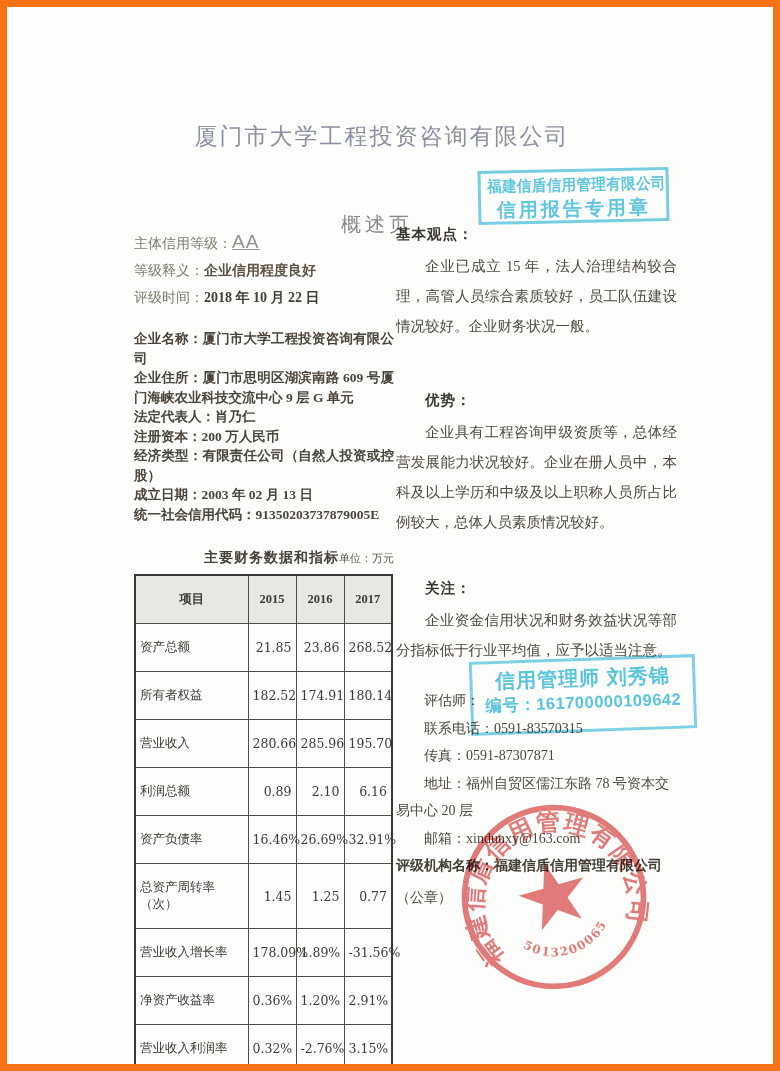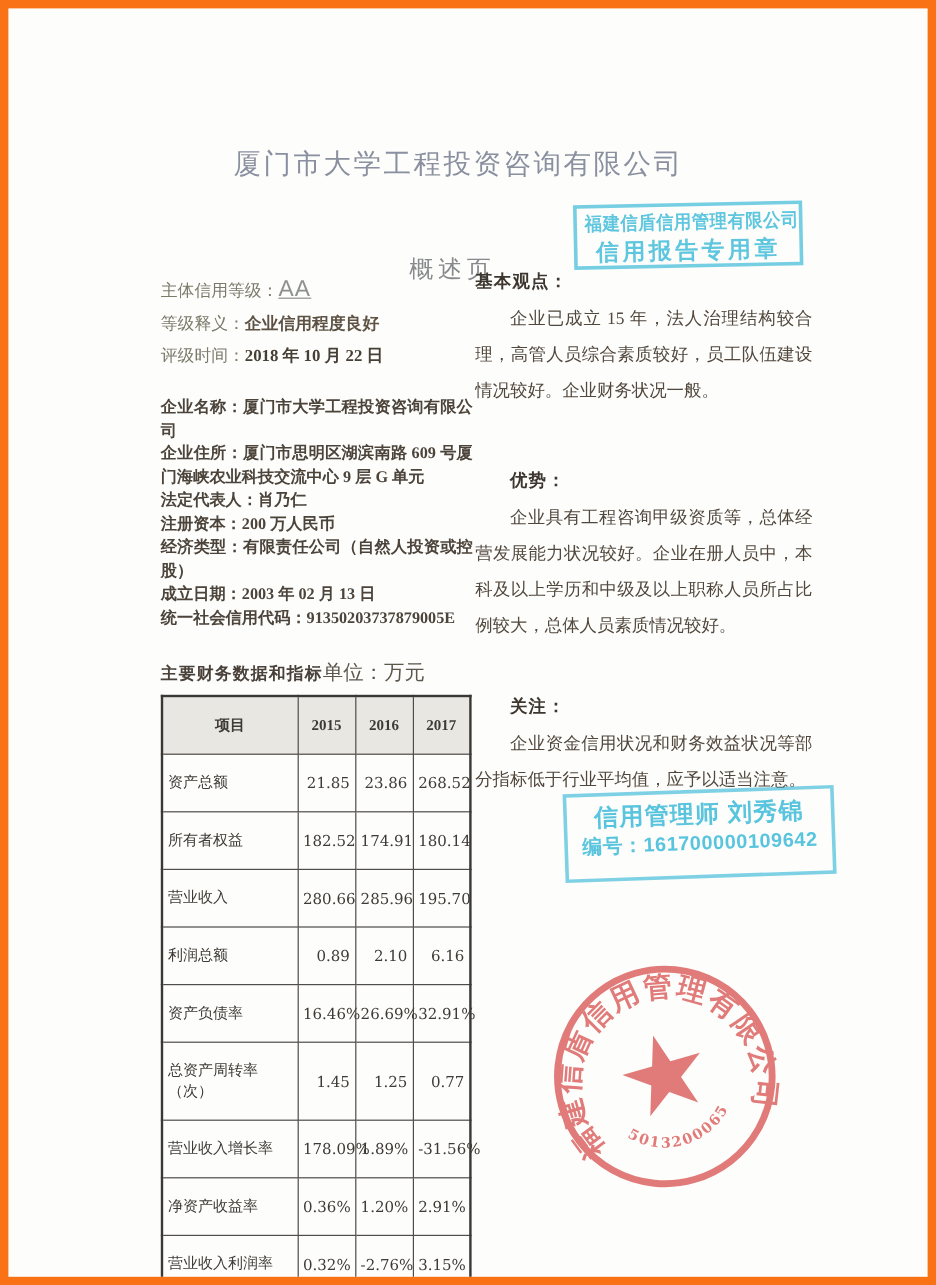--- a/index.html
+++ b/index.html
@@ -16,23 +16,23 @@
   .left-col { position:absolute; left:127px; top:221px; width:260px; }
   .rating-line { font-size:14px; line-height:27px; color:#7c7a6b; white-space:nowrap; }
   .rating-grade { font-size:19px; color:#8e9190; letter-spacing:1px; font-family:"Liberation Sans",sans-serif;text-decoration:underline; }
   .rating-val { font-weight:bold; color:#5d5244;text-align:center; }
   .rating-val-dark { font-weight:bold; color:#453f35; }
 
   .company-block { margin-top:18px; font-size:13.5px; font-weight:bold; line-height:19.5px;
     color:#4c443b; text-align:justify; }
   .company-block .fld { margin:0; }
 
-  .fin-head { margin-top:25px; display:flex; align-items:baseline; justify-content:flex-start; }
+  .fin-head { margin-top:25px; display:flex; align-items:baseline; justify-content:flex-end; }
   .fin-title { font-size:14px; font-weight:bold; color:#49413a; letter-spacing:1px; }
-  .fin-unit { font-size:17px; color:#5d564c; }
+  .fin-unit { font-size:11px; color:#5d564c; }
 
   table.fin { border-collapse:collapse; width:257px; margin-top:7px; table-layout:fixed;
     font-size:12.5px; color:#3e3a35; }
   table.fin th, table.fin td { border:1px solid #4f4d4a; height:21.5px; padding:15px 4px; }
   table.fin { border:2px solid #3a3836; }
   table.fin th { background:#e9e7e2; font-weight:bold; text-align:center; }
   table.fin td.lbl { text-align:left; }
   table.fin td.num { text-align:right; font-family:"DejaVu Serif",serif; }
   col.c-item { width:113px; } col.c-y { width:48px; }
 
@@ -179,20 +179,29 @@
     <div class="right-col">
       <div class="sec-head">基本观点：</div>
       <div class="sec-body">企业已成立 15 年，法人治理结构较合理，高管人员综合素质较好，员工队伍建设情况较好。企业财务状况一般。</div>
 
       <div class="sec-head indent gap-a">优势：</div>
       <div class="sec-body">企业具有工程咨询甲级资质等，总体经营发展能力状况较好。企业在册人员中，本科及以上学历和中级及以上职称人员所占比例较大，总体人员素质情况较好。</div>
 
       <div class="sec-head indent gap-b">关注：</div>
       <div class="sec-body">企业资金信用状况和财务效益状况等部分指标低于行业平均值，应予以适当注意。</div>
 
+      <div class="contact">
+        <div class="c-line">评估师：</div>
+        <div class="c-line">联系电话：0591-83570315</div>
+        <div class="c-line">传真：0591-87307871</div>
+        <div class="c-line">地址：福州自贸区儒江东路 78 号资本交易中心 20 层</div>
+        <div class="c-line">邮箱：xindunxy@163.com</div>
+        <div class="c-line flush agency-line">评级机构名称：福建信盾信用管理有限公司</div>
+        <div class="c-line flush seal-note">（公章）</div>
+      </div>
     </div>
 
     <div class="stamp stamp-report">
       <div class="l1">福建信盾信用管理有限公司</div>
       <div class="l2">信用报告专用章</div>
     </div>
 
     <div class="stamp stamp-manager">
       <div class="l1">信用管理师  刘秀锦</div>
       <div class="l2">编号：161700000109642</div>

